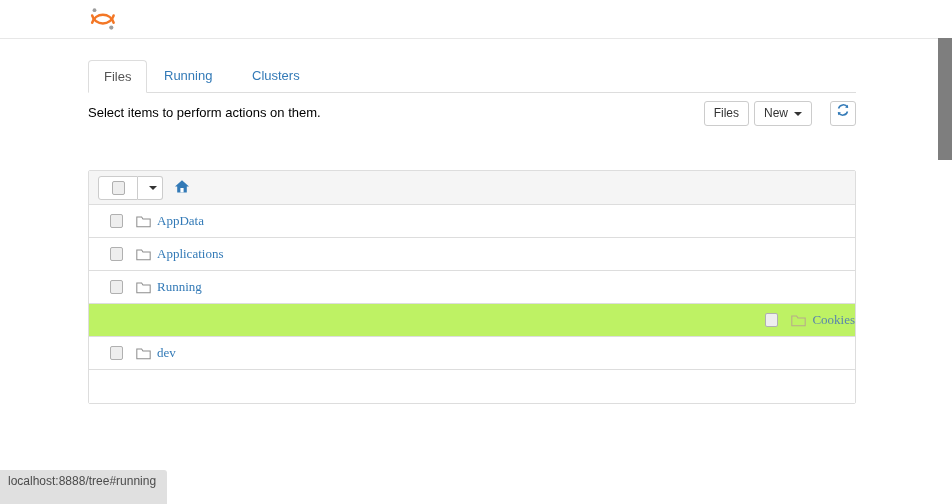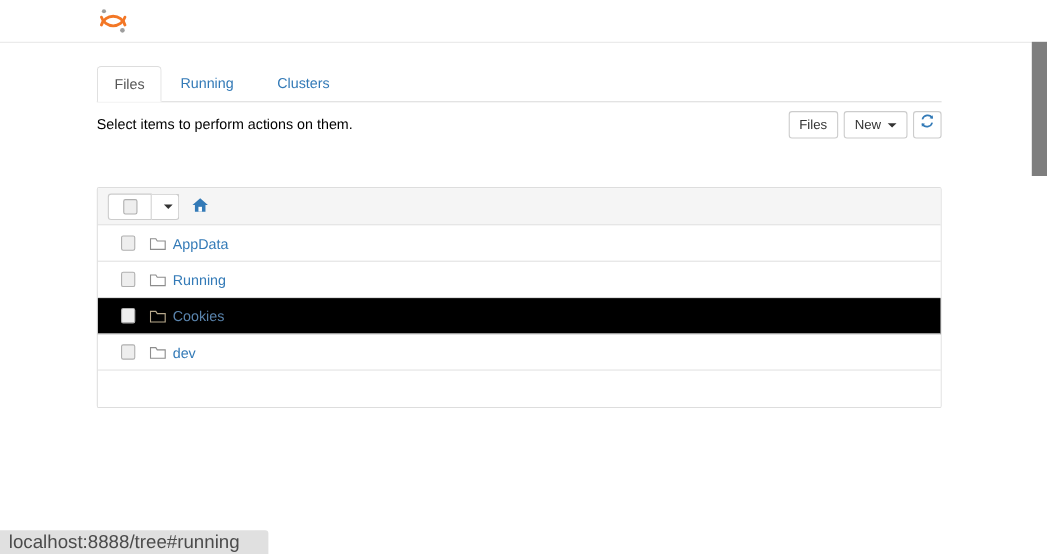--- a/index.html
+++ b/index.html
@@ -117,21 +117,21 @@
     border-radius: 3px;
     font-family: "Liberation Sans", sans-serif;
     font-size: 12px;
     color: #333333;
     padding: 0 9px;
     line-height: 23px;
     cursor: pointer;
     white-space: nowrap;
   }
   .btn-upload { margin-right: 5px; }
-  .btn-new { margin-right: 5px; display: flex; align-items: center; }
+  .btn-new { margin-right: 18px; display: flex; align-items: center; }
   .caret {
     display: inline-block;
     width: 0; height: 0;
     border-left: 4px solid transparent;
     border-right: 4px solid transparent;
     border-top: 4px solid #333333;
     margin-left: 6px;
   }
   .btn-refresh {
     width: 26px;
@@ -204,23 +204,24 @@
   }
 
   .row {
     height: 33px;
     border-bottom: 1px solid #dddddd;
     display: flex;
     align-items: center;
     padding-left: 0;
     background: #ffffff;
     box-sizing: border-box;
+    font-family: Liberation Serif, serif;
   }
   .row.last { border-bottom: none; }
-  .row.hovered { background: #000000; }
+  .row.hovered { background: #bef264; justify-content: flex-end; }
   .row-cb {
     width: 13px;
     height: 14px;
     border: 1px solid #b0b0b0;
     border-radius: 2px;
     background: #eeeeee;
     box-sizing: border-box;
     margin-left: 21px;
     cursor: pointer;
   }
@@ -253,26 +254,26 @@
     width: 14px;
     height: 122px;
     background: #7e7e7e;
   }
 
   
   .statusbar {
     position: absolute;
     left: 0;
     bottom: 0;
-    height: 22px;
-    padding: 0 26px 0 8px;
+    height: 34px;
+    padding: 0 11px 0 8px;
     background: #e0e0e0;
     border-top-right-radius: 3px;
     color: #4b4b4b;
-    font-size: 17px;
+    font-size: 12px;
     line-height: 22px;
     white-space: nowrap;
   }
 </style>
 </head>
 <body>
 
 <div class="header">
   <div class="logo">
     <span class="logo-mark">
@@ -346,20 +347,29 @@
         </span>
         <span class="row-name">AppData</span>
       </div>
       <div class="row">
         <span class="row-cb"></span>
         <span class="row-folder">
           <svg width="15" height="13" viewBox="0 0 16 14">
               <path d="M0.8 2.2 L0.8 12.6 L15.2 12.6 L15.2 4.4 L7.4 4.4 L6.0 2.2 Z" fill="none" stroke="#8d8d8d" stroke-width="1.1"></path>
             </svg>
         </span>
+        <span class="row-name">Applications</span>
+      </div>
+      <div class="row">
+        <span class="row-cb"></span>
+        <span class="row-folder">
+          <svg width="15" height="13" viewBox="0 0 16 14">
+              <path d="M0.8 2.2 L0.8 12.6 L15.2 12.6 L15.2 4.4 L7.4 4.4 L6.0 2.2 Z" fill="none" stroke="#8d8d8d" stroke-width="1.1"></path>
+            </svg>
+        </span>
         <span class="row-name">Running</span>
       </div>
       <div class="row hovered">
         <span class="row-cb"></span>
         <span class="row-folder">
           <svg width="15" height="13" viewBox="0 0 16 14">
               <path d="M0.8 2.2 L0.8 12.6 L15.2 12.6 L15.2 4.4 L7.4 4.4 L6.0 2.2 Z" fill="none" stroke="#b8a98c" stroke-width="1.1"></path>
             </svg>
         </span>
         <span class="row-name">Cookies</span>

